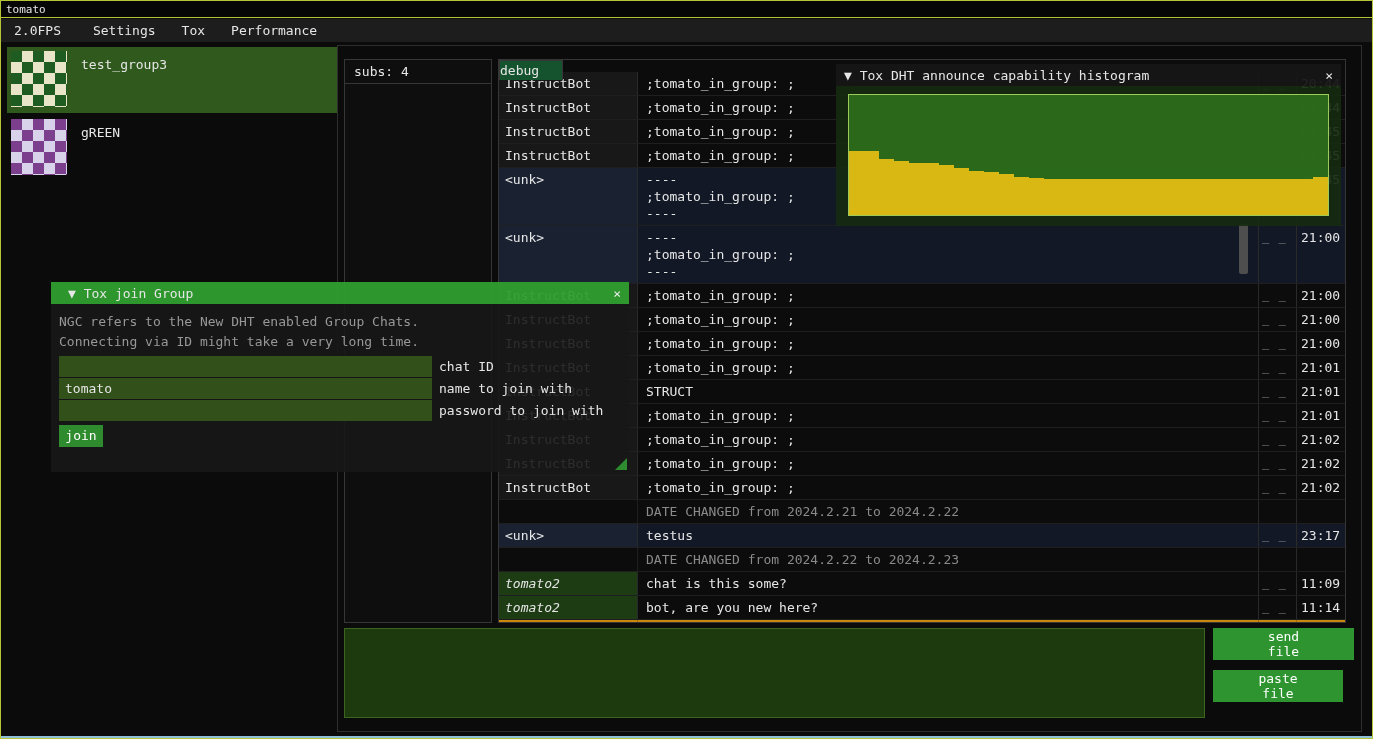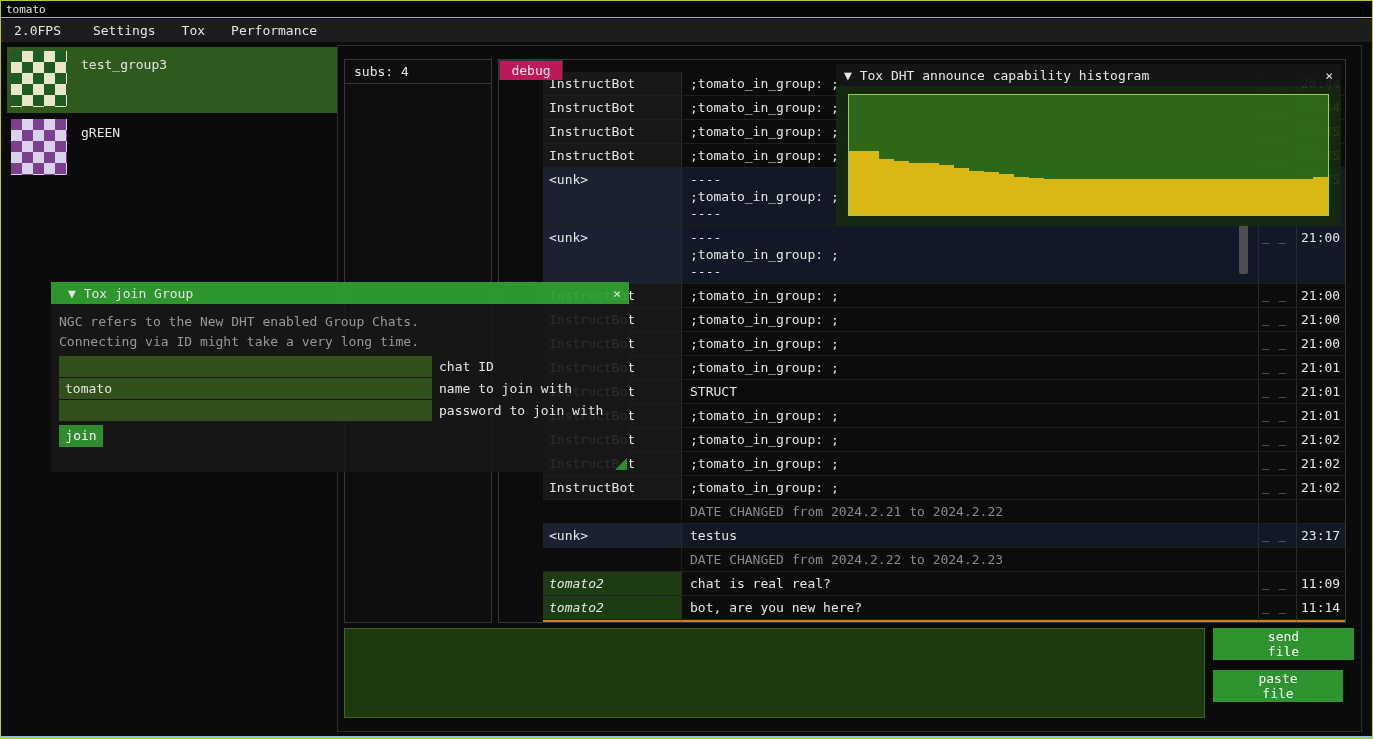--- a/index.html
+++ b/index.html
@@ -27,40 +27,40 @@
   .subs-panel{position:absolute;left:343px;top:58px;width:148px;height:564px;background:#0e0e0e;
               border:1px solid #363636;box-sizing:border-box;}
   .subs-header{padding:4px 9px;border-bottom:1px solid #363636;}
   .subs-list{padding:4px 0;}
   .sub-item{padding:1px 9px;line-height:20px;}
 
   .main-frame{position:absolute;left:336px;top:44px;width:1025px;height:687px;border:1px solid #2e2e2e;box-sizing:border-box;}
 
   .chat{position:absolute;left:497px;top:58px;width:848px;height:564px;background:#0c0c0c;
         border:1px solid #363636;box-sizing:border-box;overflow:hidden;z-index:1;}
-  .rows{position:absolute;left:0;top:12px;right:0;margin-left:44px;}
+  .rows{position:absolute;left:0;top:12px;right:0;}
   .row{display:flex;border-bottom:1px solid #1f1f1f;min-height:23px;box-sizing:border-box;overflow:hidden;}
   .cell-sender{flex:0 0 139px;background:#181818;border-right:1px solid #2a2a2a;
                padding:3px 6px;line-height:17px;box-sizing:border-box;overflow:hidden;}
   .cell-msg{flex:1;padding:3px 8px;line-height:17px;white-space:pre-line;overflow:hidden;}
   .cell-marks{flex:0 0 38px;border-left:1px solid #2a2a2a;color:#8a8a8a;padding:3px 3px;
               line-height:17px;box-sizing:border-box;letter-spacing:1px;font-size:12px;}
   .cell-time{flex:0 0 49px;border-left:1px solid #2a2a2a;padding:3px 4px;line-height:17px;box-sizing:border-box;}
   .row.v-unk{background:#121826;}
   .row.v-unk .cell-sender{background:#1a2232;}
   .row.v-self .cell-sender{background:#1d3c14;font-style:italic;}
   .row.v-date{color:#8a8a8a;}
   .row.v-date .cell-sender{background:transparent;border-right-color:#1f1f1f;}
   .row.v-highlight{background:#c9870e;color:#fff;}
   .row.v-highlight .cell-sender{background:#c9870e;border-right-color:#a06c08;}
   .row.v-highlight .cell-marks{border-left-color:#a06c08;color:#ffdf9e;}
   .row.v-highlight .cell-time{border-left-color:#a06c08;font-weight:bold;}
 
-  .chat-tab{position:absolute;left:0;top:0;width:64px;height:20px;background:#be185d;
-            border:1px solid #363636;border-bottom:none;text-align:center;line-height:19px;
+  .chat-tab{position:absolute;left:0;top:0;width:64px;height:20px;background:#14532d;
+            border:1px solid #363636;border-bottom:none;line-height:19px;
             box-sizing:border-box;z-index:2;}
   .chat-scroll{position:absolute;left:740px;top:164px;width:9px;height:50px;background:#4e4e4e;border-radius:2px;z-index:3;}
 
   .composer{position:absolute;left:343px;top:627px;width:861px;height:90px;background:#1d3a0e;
             border:1px solid #3c651d;box-sizing:border-box;cursor:text;}
   .green-btn{position:absolute;background:#2e9430;color:#fff;border:none;
              font-family:inherit;font-size:13px;white-space:pre-line;line-height:15px;
              text-align:center;padding:0;cursor:pointer;}
   .btn-send{left:1212px;top:627px;width:141px;height:32px;}
   .btn-paste{left:1212px;top:669px;width:130px;height:32px;}
@@ -261,21 +261,21 @@
 
         <div class="row v-date">
           <div class="cell-sender"></div>
           <div class="cell-msg">DATE CHANGED from 2024.2.22 to 2024.2.23</div>
           <div class="cell-marks"></div>
           <div class="cell-time"></div>
         </div>
 
         <div class="row v-self">
           <div class="cell-sender">tomato2</div>
-          <div class="cell-msg">chat is real real?</div>
+          <div class="cell-msg">chat is this some?</div>
           <div class="cell-marks">_ _</div>
           <div class="cell-time">11:09</div>
         </div>
 
         <div class="row v-self">
           <div class="cell-sender">tomato2</div>
           <div class="cell-msg">bot, are you new here?</div>
           <div class="cell-marks">_ _</div>
           <div class="cell-time">11:14</div>
         </div>

